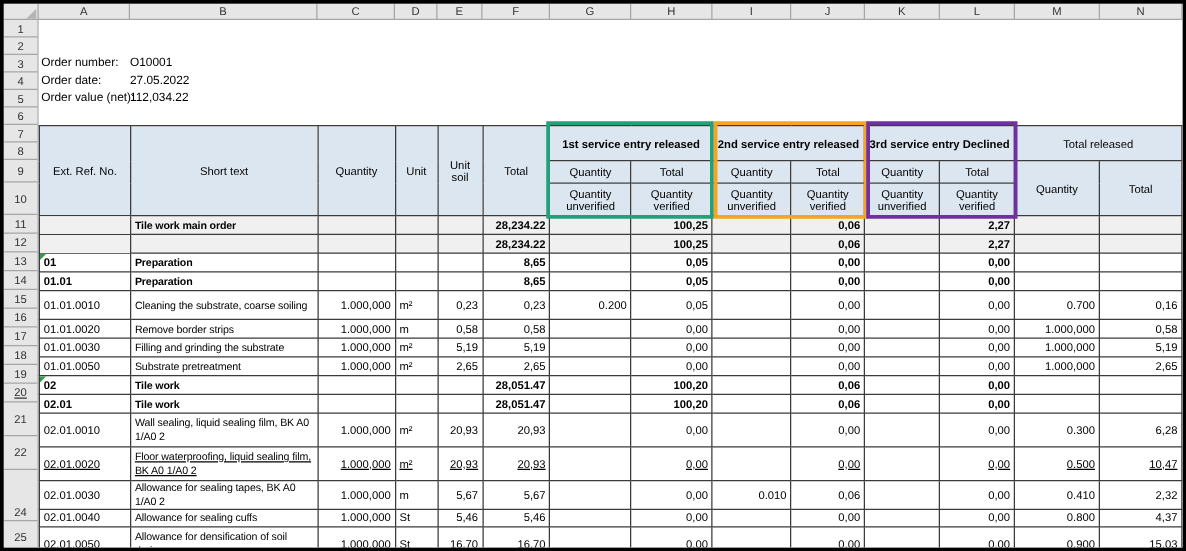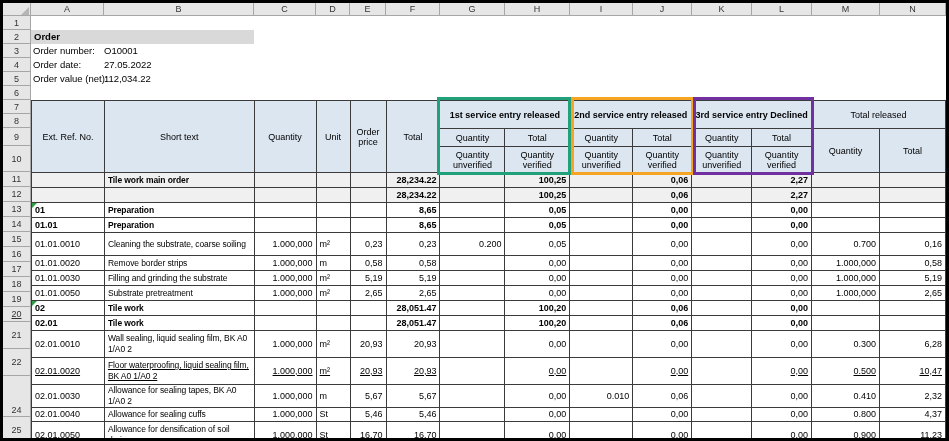--- a/index.html
+++ b/index.html
@@ -99,21 +99,20 @@
       <div class="rowcell" style="height: 15px; text-decoration: underline;">20</div>
       <div class="rowcell" style="height: 27px;">21</div>
       <div class="rowcell" style="height: 27px;">22</div>
       <div class="rowcell" style="height: 27px; margin-left: 47px;">23</div>
       <div class="rowcell" style="height: 14px;">24</div>
       <div class="rowcell" style="height: 27px;">25</div>
     </div>
 
   <div class="content">
 
-    <div class="orderline order-title">Order</div>
 
     <div class="orderline ol-label" style="top:28px;">Order number:</div>
     <div class="orderline ol-value" style="top:28px;">O10001</div>
 
     <div class="orderline ol-label" style="top:42px;">Order date:</div>
     <div class="orderline ol-value" style="top:42px;">27.05.2022</div>
 
     <div class="orderline ol-label" style="top:56px;">Order value (net):</div>
     <div class="orderline ol-value" style="top:56px;">112,034.22</div>
 
@@ -134,21 +133,21 @@
             <col style="width:60px">
           <col style="width:68px">
             <col style="width:66px">
         </colgroup>
         <tbody>
           <tr style="height:28px">
             <td class="th" rowspan="3">Ext. Ref. No.</td>
             <td class="th" rowspan="3">Short text</td>
             <td class="th" rowspan="3">Quantity</td>
             <td class="th" rowspan="3">Unit</td>
-            <td class="th" rowspan="3">Order price</td>
+            <td class="th" rowspan="3">Unit soil</td>
             <td class="th" rowspan="3">Total</td>
             <td class="th grp" colspan="2">1st service entry released</td>
             <td class="th grp" colspan="2">2nd service entry released</td>
             <td class="th grp" colspan="2">3rd service entry Declined</td>
             <td class="th" colspan="2">Total released</td>
           </tr>
           <tr style="height:18px">
             <td class="th">Quantity</td>
             <td class="th">Total</td>
             <td class="th">Quantity</td>
@@ -399,21 +398,21 @@
     <td class="left"><span class="v">St</span></td>
     <td class="num"><span class="v">16,70</span></td>
     <td class="num"><span class="v">16,70</span></td>
     <td class="num"><span class="v"></span></td>
     <td class="num"><span class="v">0,00</span></td>
     <td class="num"><span class="v"></span></td>
     <td class="num"><span class="v">0,00</span></td>
     <td class="num"><span class="v"></span></td>
     <td class="num"><span class="v">0,00</span></td>
     <td class="num"><span class="v">0.900</span></td>
-    <td class="num"><span class="v">11,23</span></td>
+    <td class="num"><span class="v">15,03</span></td>
   </tr>
           </tbody>
       </table>
 
       <div class="gbox gbox1"></div>
       <div class="gbox gbox2"></div>
       <div class="gbox gbox3"></div>
     </div>
   </div>
 </div>

